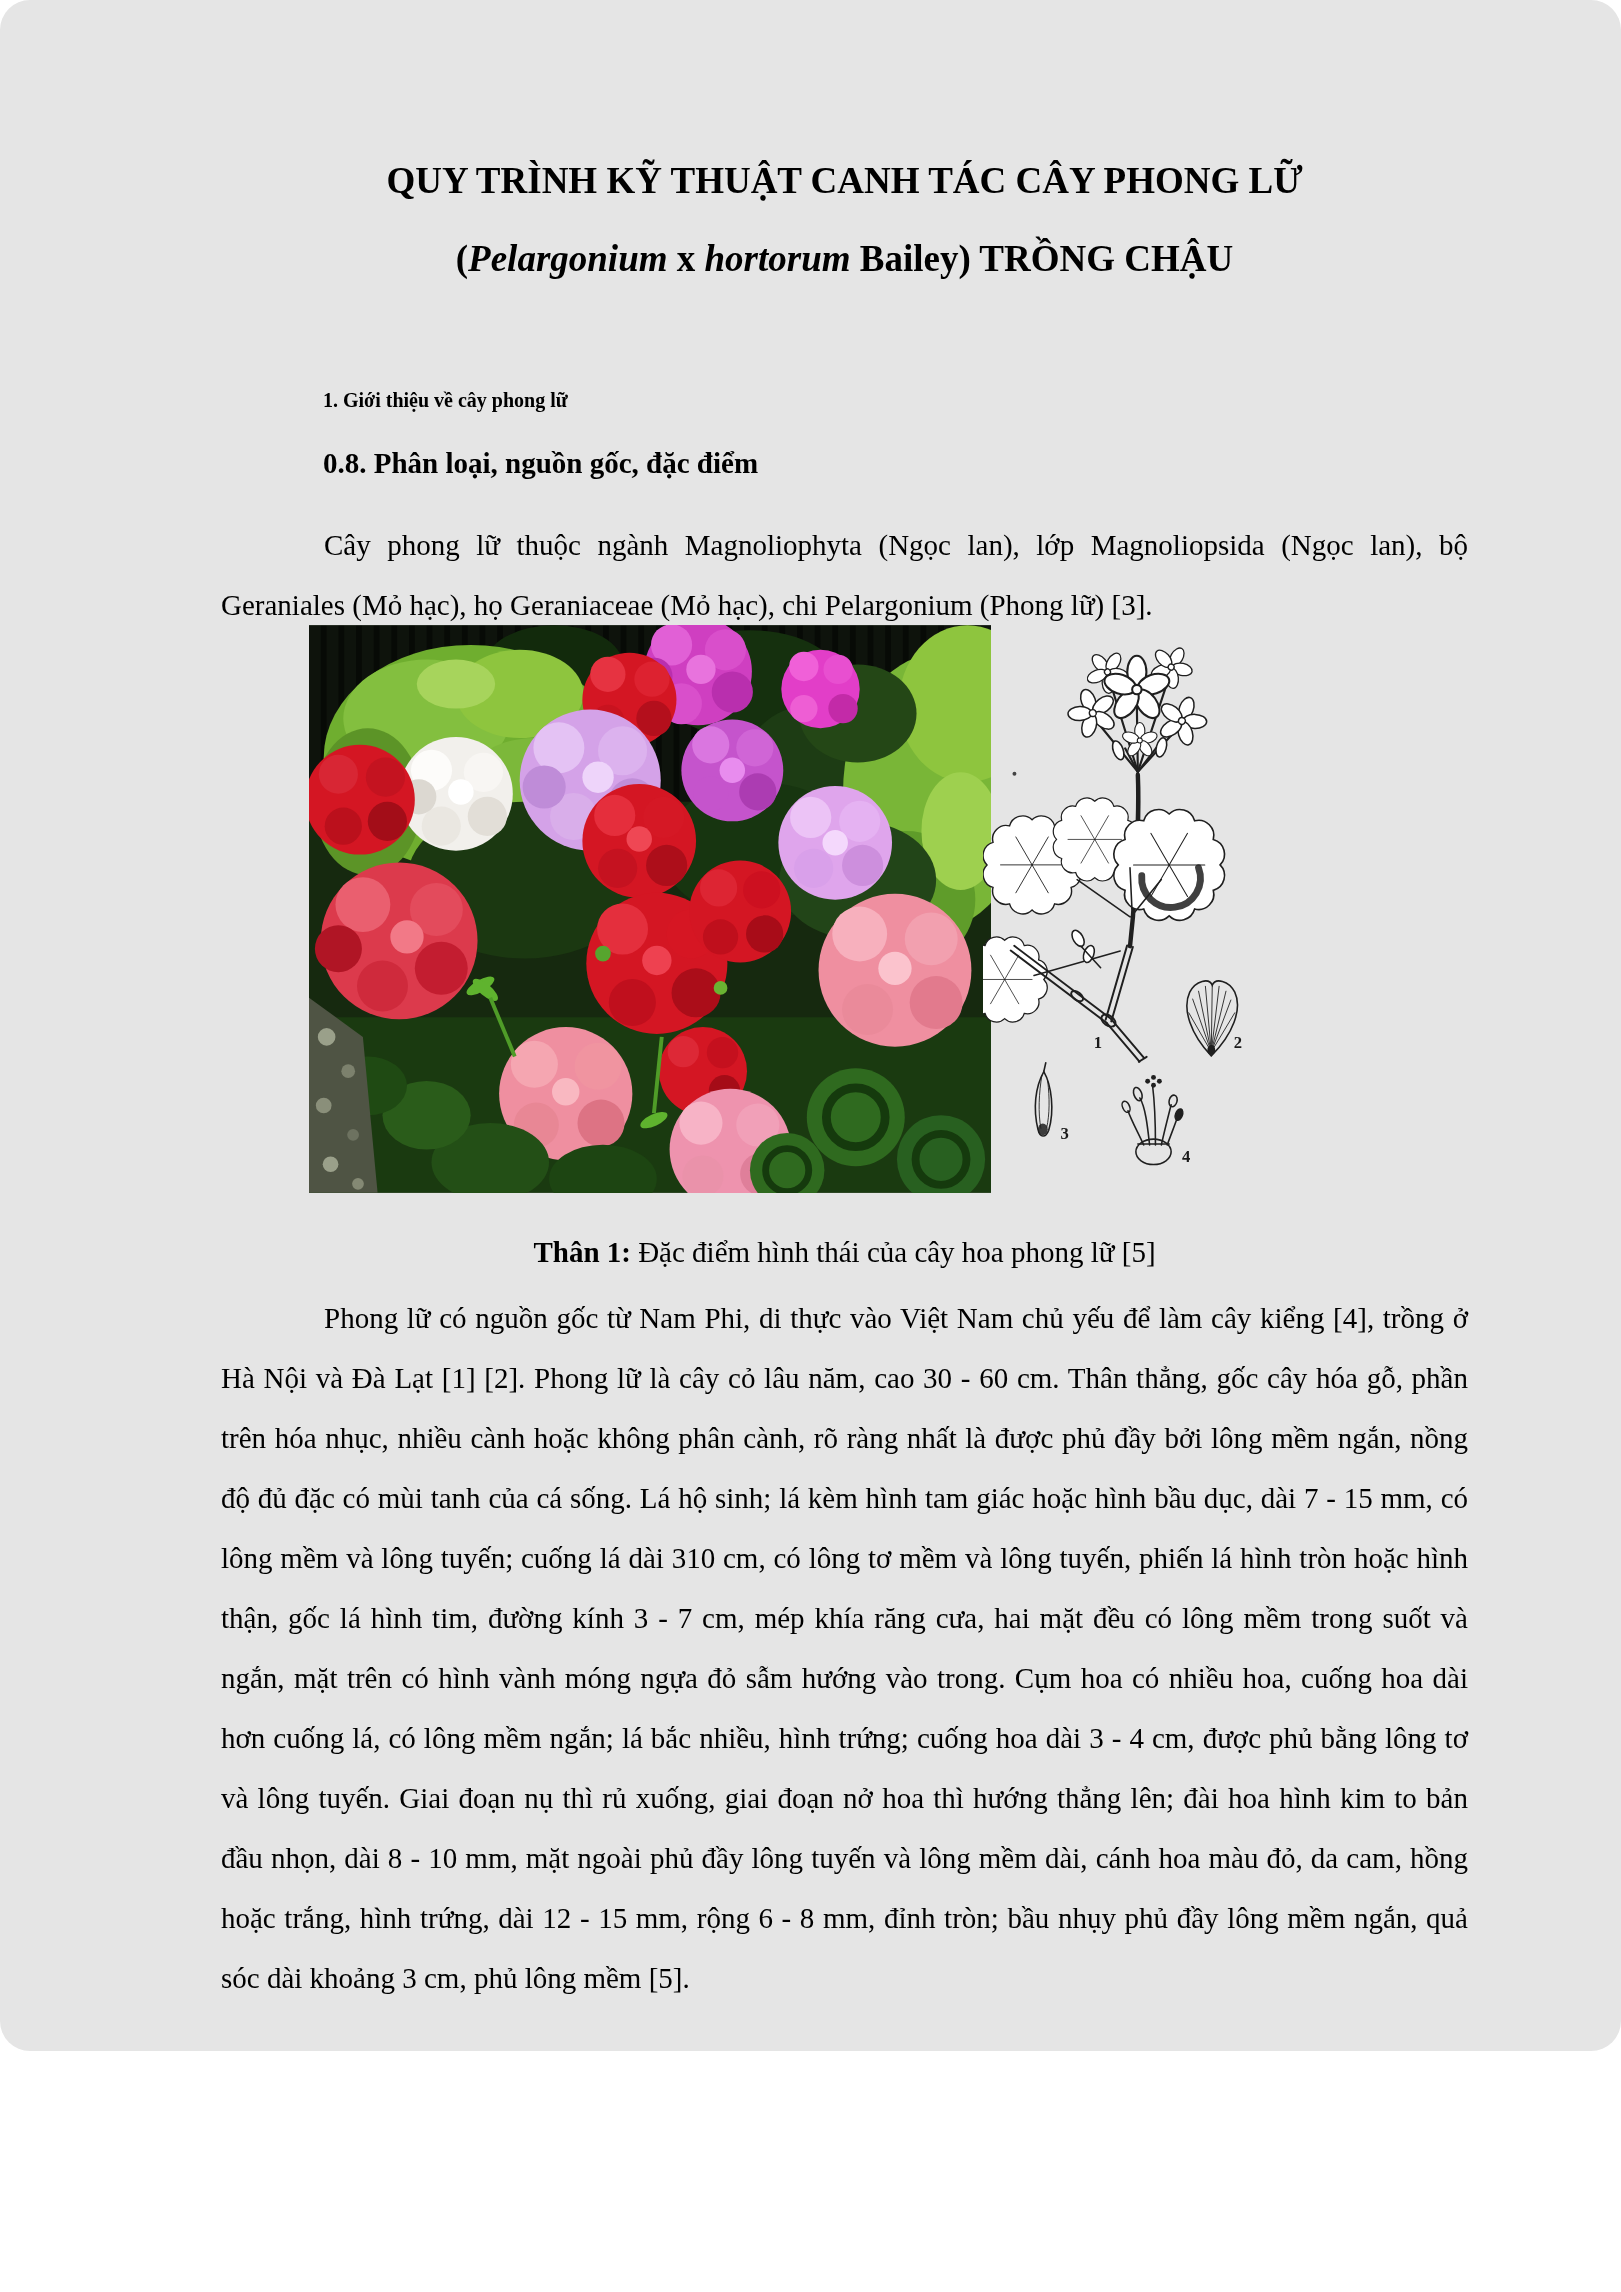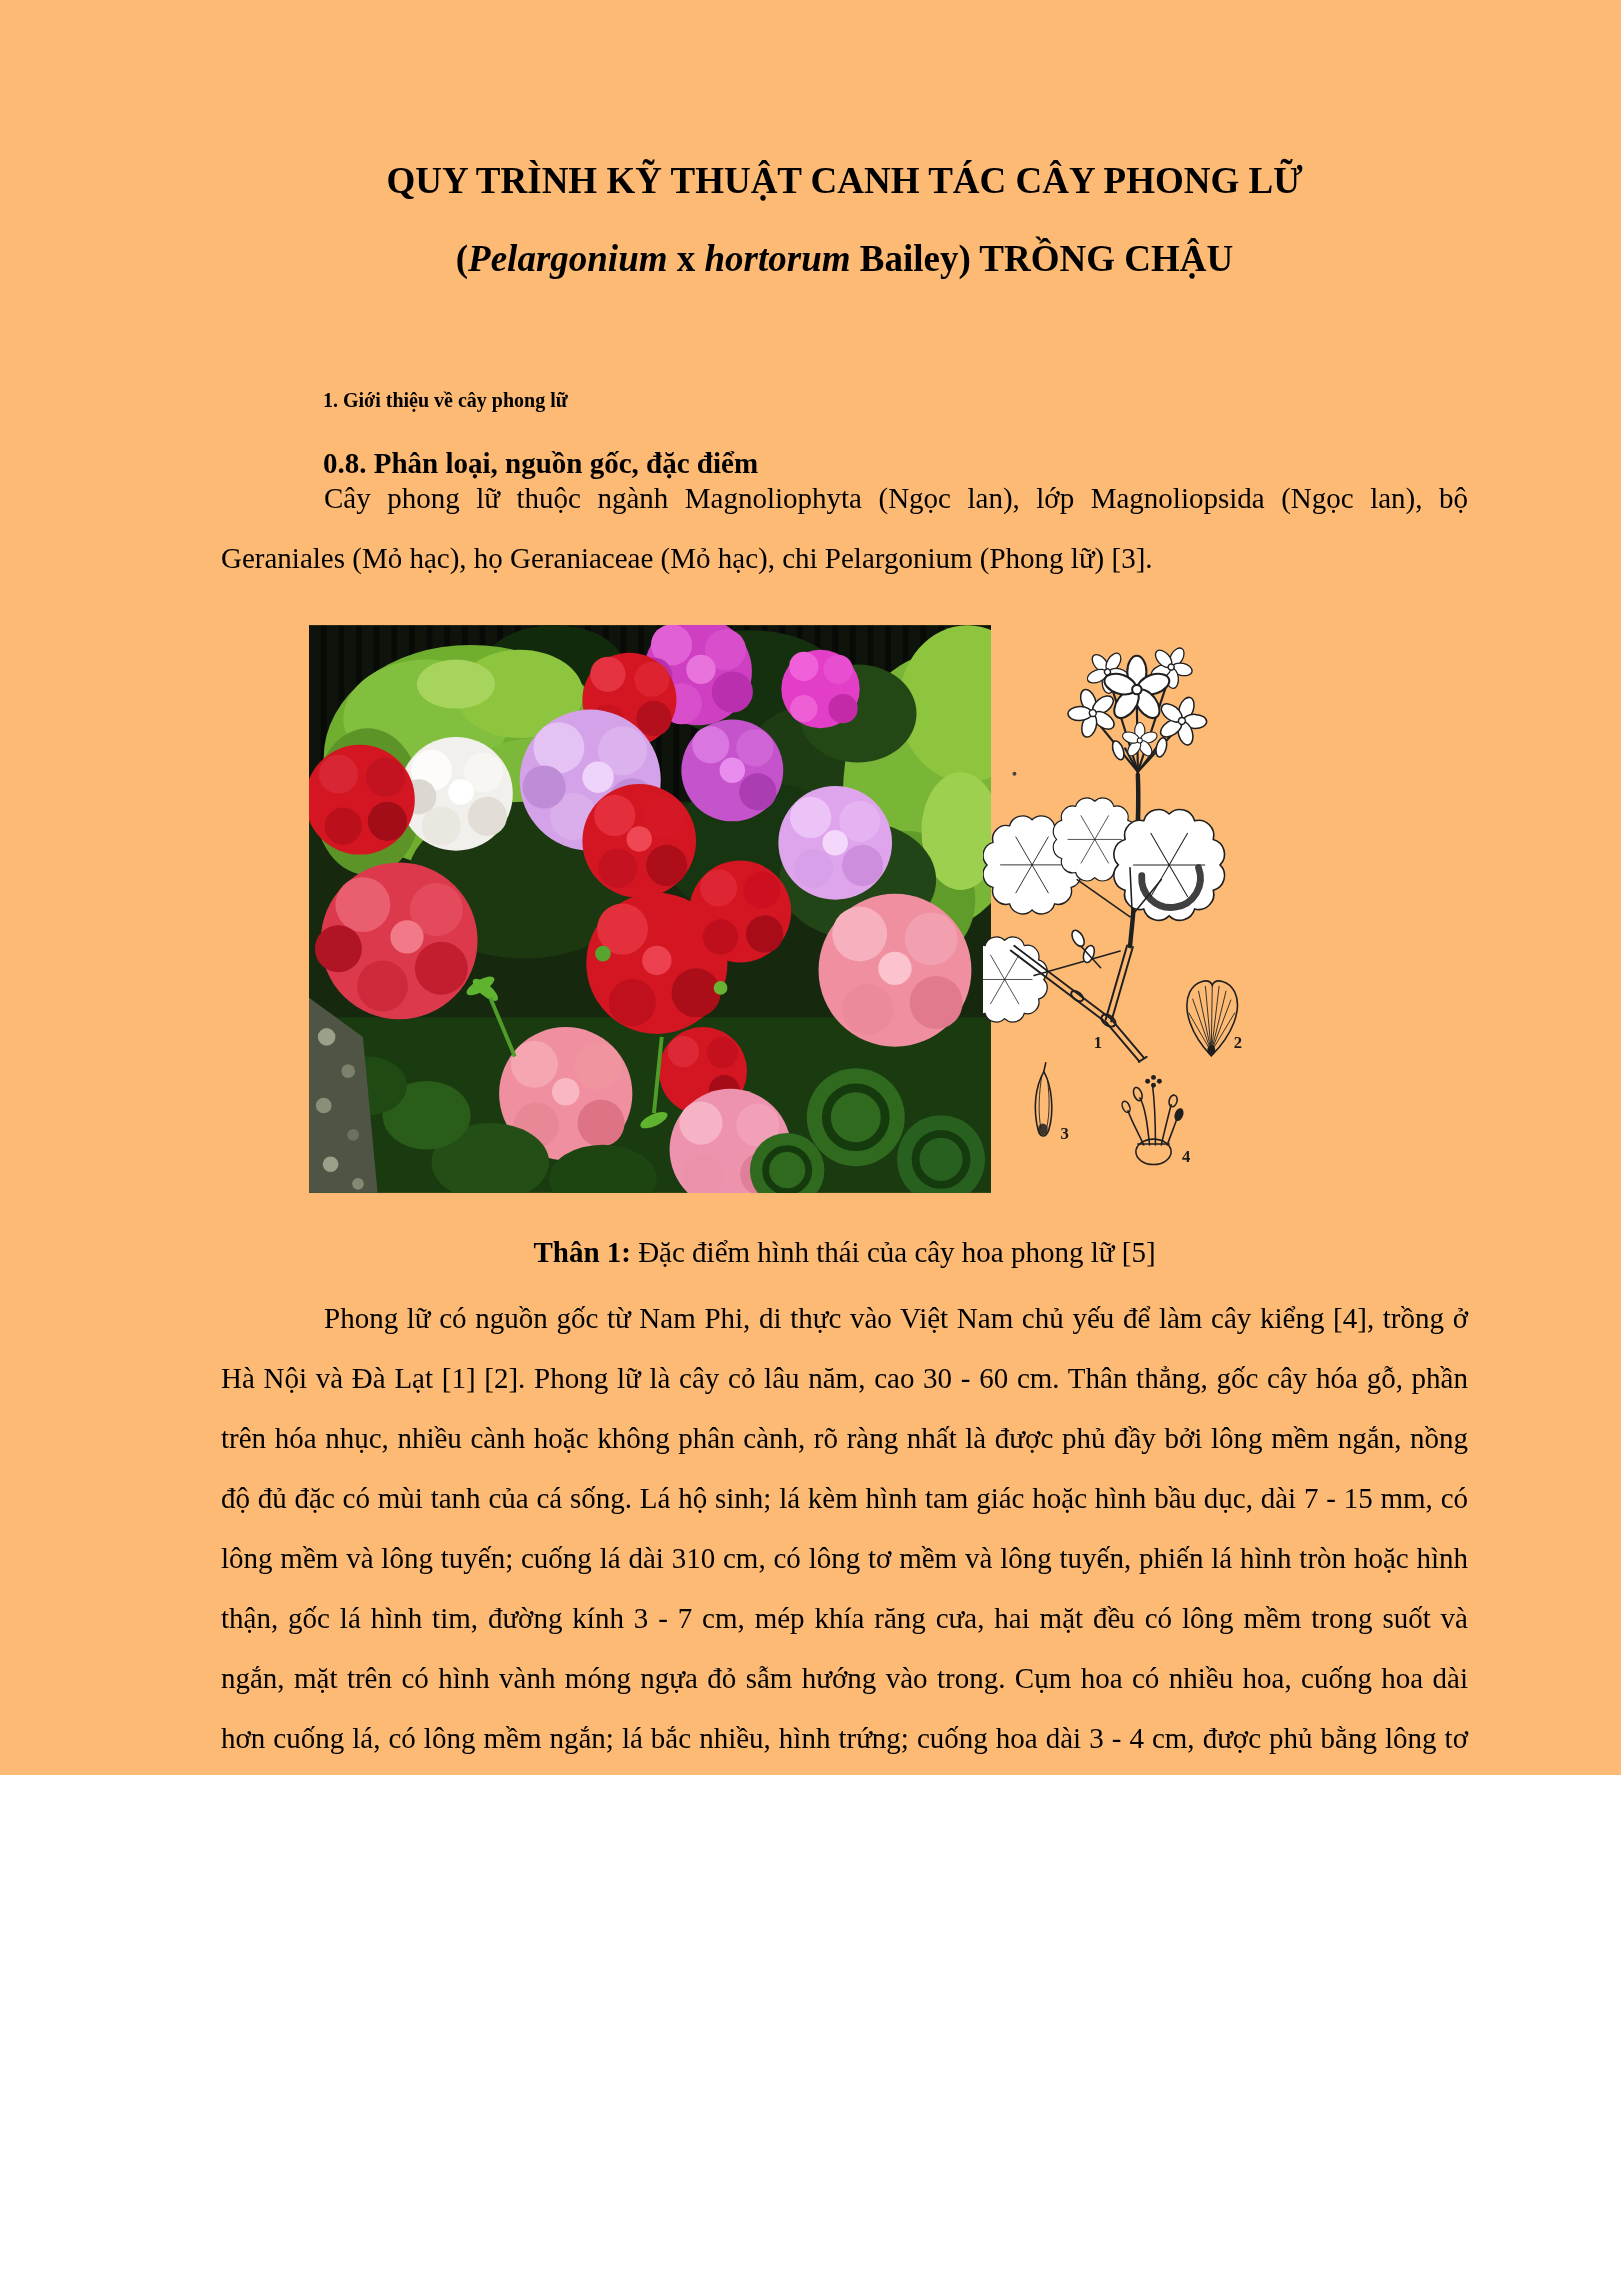--- a/index.html
+++ b/index.html
@@ -1,42 +1,43 @@
 <!DOCTYPE html>
 <html lang="vi"><head>
 <meta charset="utf-8">
 <style>
   html,body{margin:0;padding:0;background:#ffffff;}
   .page{
     position:relative;
-    width:1621px;height:1775px;
-    background:#fdba74;
+    width:1621px;height:2051px;
+    background:#e5e5e5;
     font-family:"Liberation Serif","DejaVu Serif",serif;
     color:#000;
     overflow:hidden;
+    border-radius:30px;
   }
   .doc-title{
     position:absolute;left:221px;top:142px;width:1247px;
     text-align:center;font-size:37px;font-weight:bold;line-height:78px;
   }
   .doc-title .it{font-style:italic;}
   .h1{
     position:absolute;left:323px;top:376px;
     font-size:20px;font-weight:bold;line-height:49px;
   }
   .h2{
     position:absolute;left:323px;top:439px;
     font-size:29px;font-weight:bold;line-height:49px;
   }
   .para{
     position:absolute;left:221px;width:1247px;
     font-size:29px;line-height:60px;text-align:justify;
     text-indent:103px;
   }
-  .p1{top:468px;}
+  .p1{top:515px;}
   .p2{top:1288px;}
   .photo-wrap{position:absolute;left:309px;top:625px;width:682px;height:568px;}
   .drawing-wrap{position:absolute;left:983px;top:623px;width:294px;height:568px;}
   .legend{
     position:absolute;left:1282px;top:800px;width:225px;
     font-size:17.6px;line-height:37px;word-spacing:4.9px;color:#1b1b1b;
   }
   .caption{
     position:absolute;left:221px;top:1222px;width:1247px;
     text-align:center;font-size:29px;line-height:60px;

